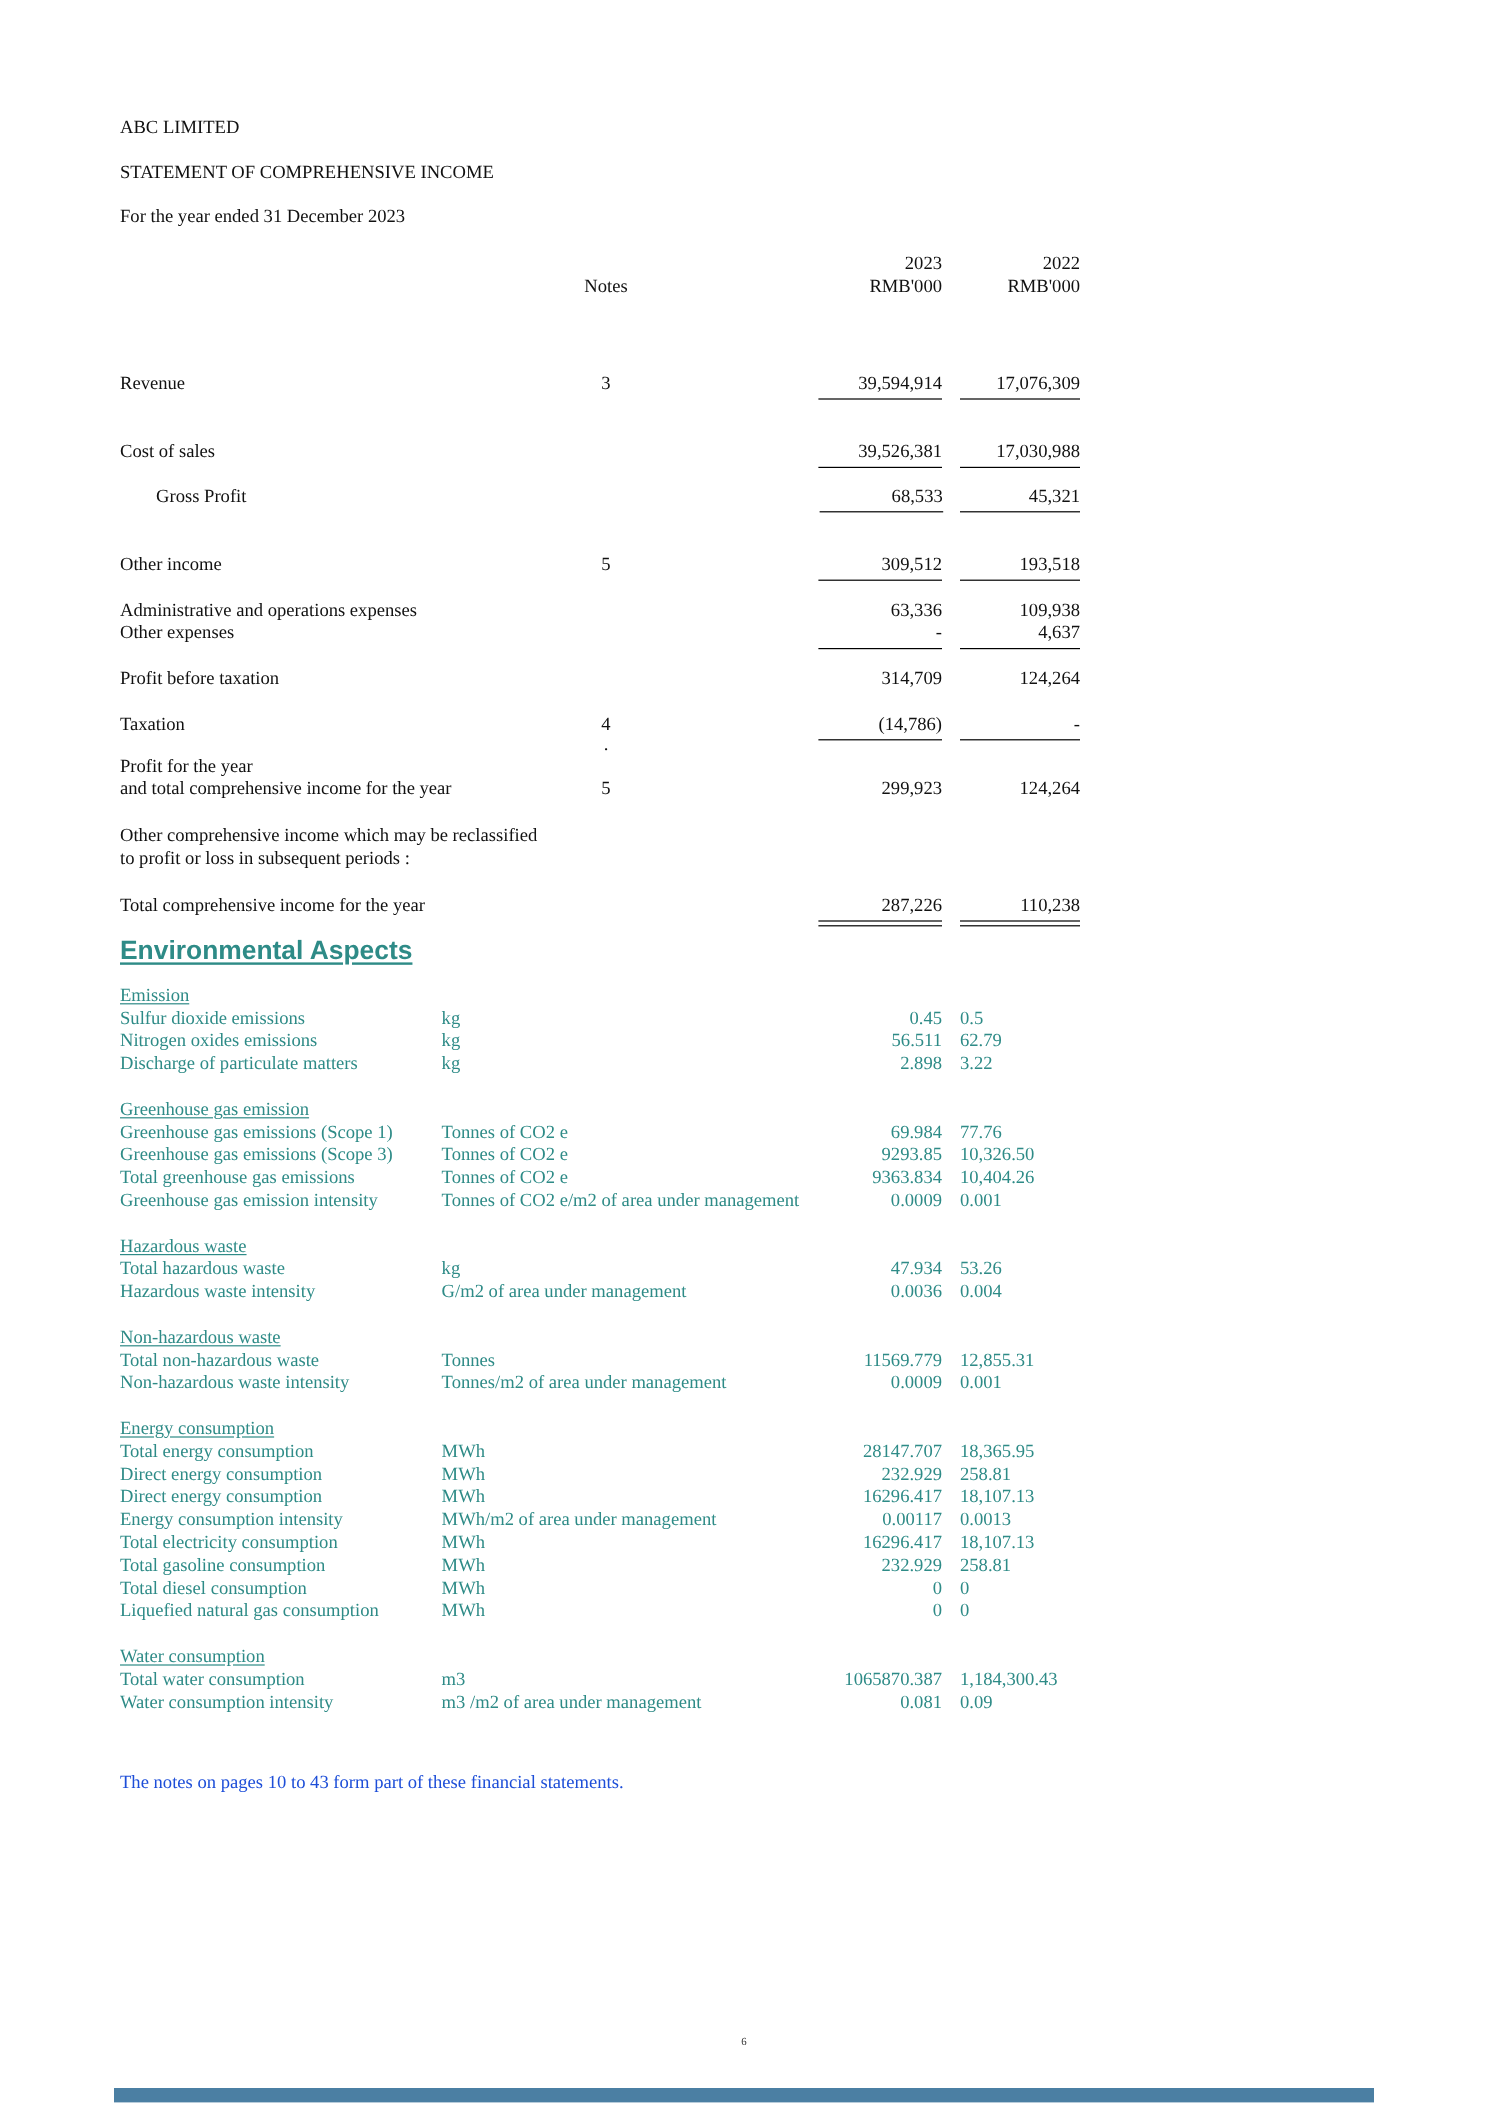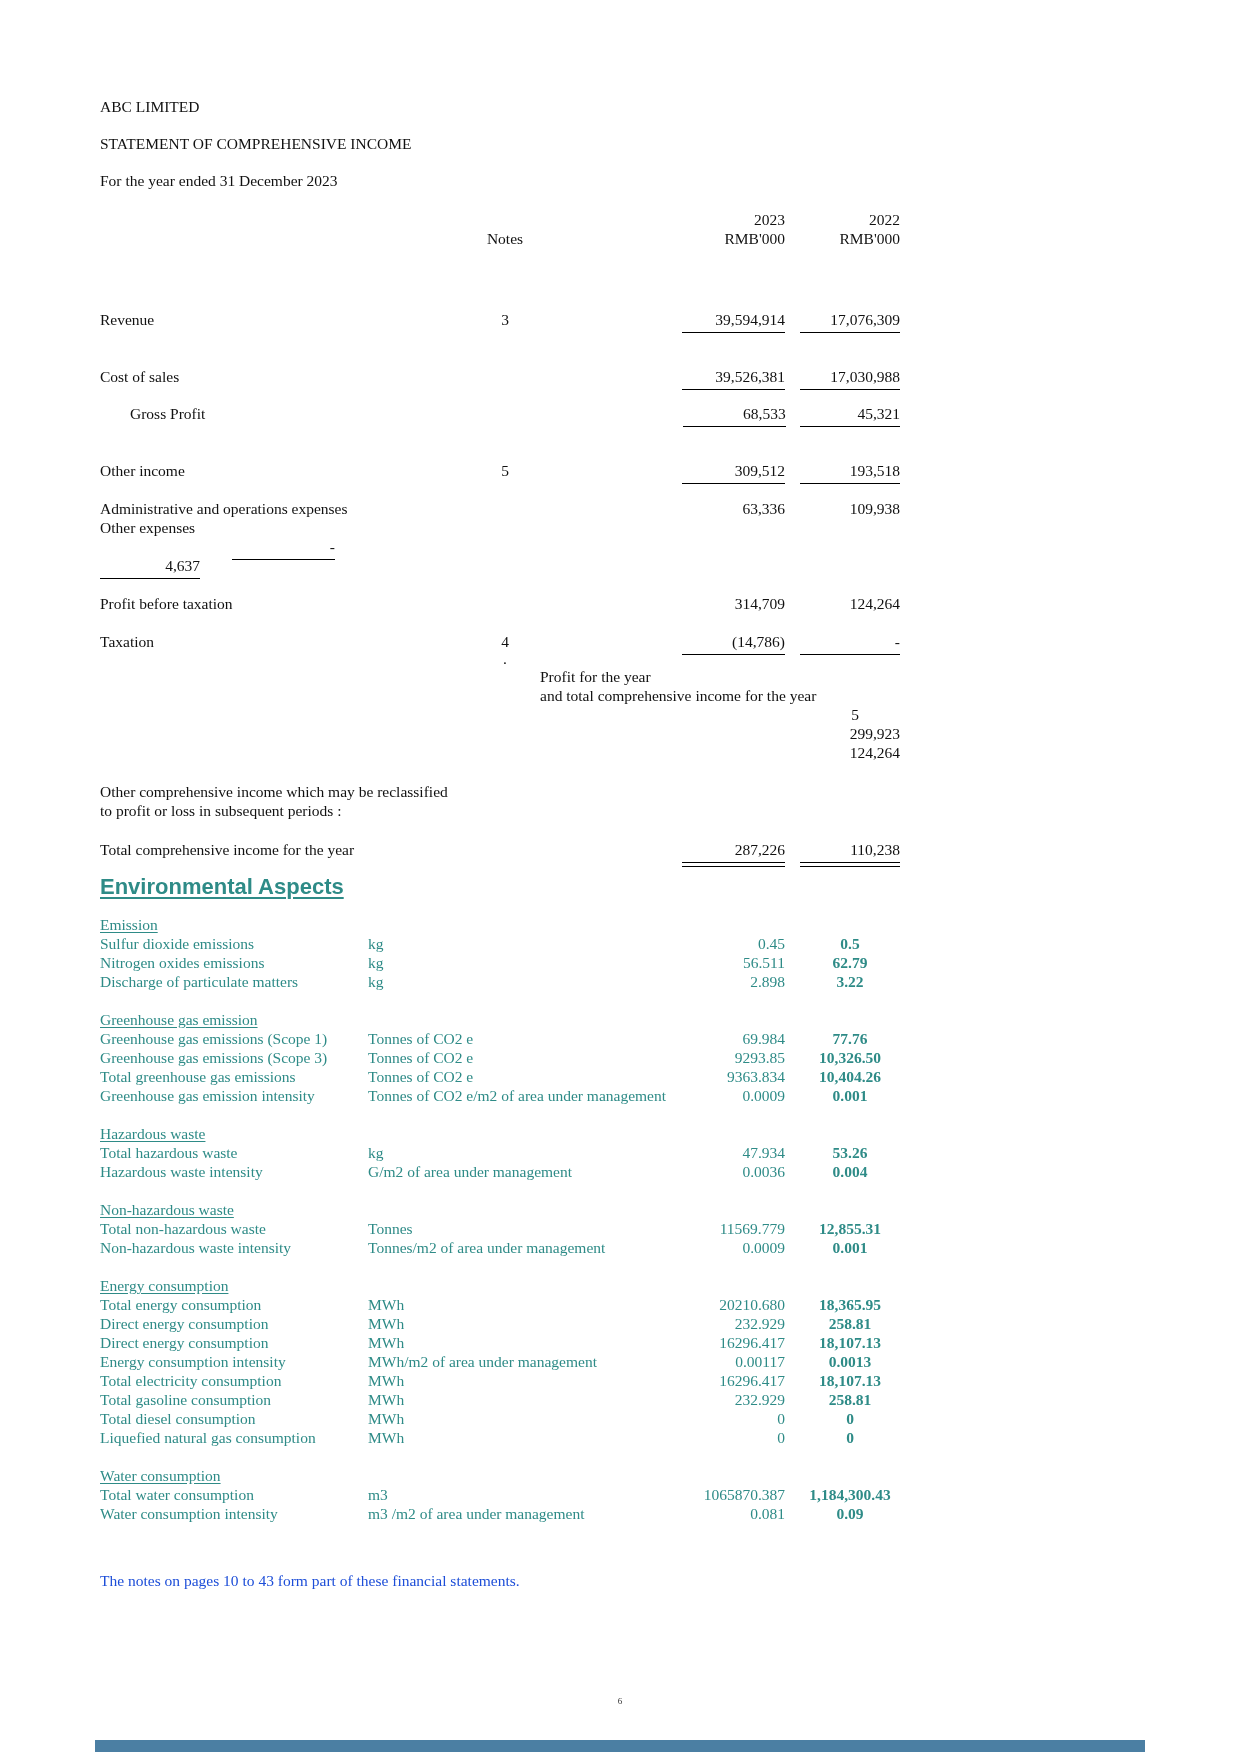--- a/index.html
+++ b/index.html
@@ -21,37 +21,37 @@
   .c-note{width:90px;text-align:center;}
   .c-v23{width:235px;text-align:right;}
   .c-gap{width:15px;}
   .c-v22{width:100px;text-align:right;}
   .indent{padding-left:30px;}
   .num{display:inline-block;min-width:103px;text-align:right;position:relative;}
   .num.w100{min-width:100px;}
   .u-single::after{content:'';position:absolute;left:0;right:0;bottom:-4px;border-bottom:1.6px solid #000;}
   .u-double::after{content:'';position:absolute;left:0;right:0;bottom:-8px;height:3px;border-top:1.4px solid #000;border-bottom:1.4px solid #000;}
   
-  .mt0{margin-top:0;flex-direction:column;} .mt2{margin-top:2px;} .mt18{margin-top:18px;} .mt19{margin-top:19px;}
+  .mt0{margin-top:0;} .mt2{margin-top:2px;} .mt18{margin-top:18px;} .mt19{margin-top:19px;}
   .mt20{margin-top:20px;align-items:center;} .mt38{margin-top:38px;} .mt62{margin-top:62px;}
   .dot-row{height:14px;line-height:12px;}
   
   .env{color:var(--teal,#2E8B87);}
   .env-heading{
     font-family:"Liberation Sans","DejaVu Sans",sans-serif;
     font-weight:bold;font-size:22px;
     color:var(--teal,#2E8B87);
     text-decoration:underline;text-underline-offset:3px;
   }
   .env-title{color:var(--teal,#2E8B87);text-decoration:underline;text-underline-offset:2px;}
   .env-section{margin-top:19px;}
   .c-ename{width:268px;}
   .c-eunit{width:320px;}
   .c-v23e{width:97px;text-align:right;}
-  .c-v22e{width:100px;text-align:center;font-weight:bold;}
+  .c-v22e{width:100px;text-align:left;}
   .footer-note{margin-top:48px;color:#1d4ed8;}
   .page-number{
     position:absolute;top:1692px;left:0;width:100%;
     text-align:center;font-size:9px;color:#333;
   }
   .bottom-bar{
     position:absolute;top:1740px;left:95px;width:1050px;height:12px;
     background:var(--bar,#4B7FA3);
   }
 </style>
@@ -264,21 +264,21 @@
             <div class="c-v23e">0.0009</div>
             <div class="c-gap"></div>
             <div class="c-v22e">0.001</div>
           </div>
         </div>
         <div class="env-section env">
           <div class="env-title">Energy consumption</div>
           <div class="row env-row">
             <div class="c-ename">Total energy consumption</div>
             <div class="c-eunit">MWh</div>
-            <div class="c-v23e">20210.680</div>
+            <div class="c-v23e">28147.707</div>
             <div class="c-gap"></div>
             <div class="c-v22e">18,365.95</div>
           </div>
           <div class="row env-row">
             <div class="c-ename">Direct energy consumption</div>
             <div class="c-eunit">MWh</div>
             <div class="c-v23e">232.929</div>
             <div class="c-gap"></div>
             <div class="c-v22e">258.81</div>
           </div>

